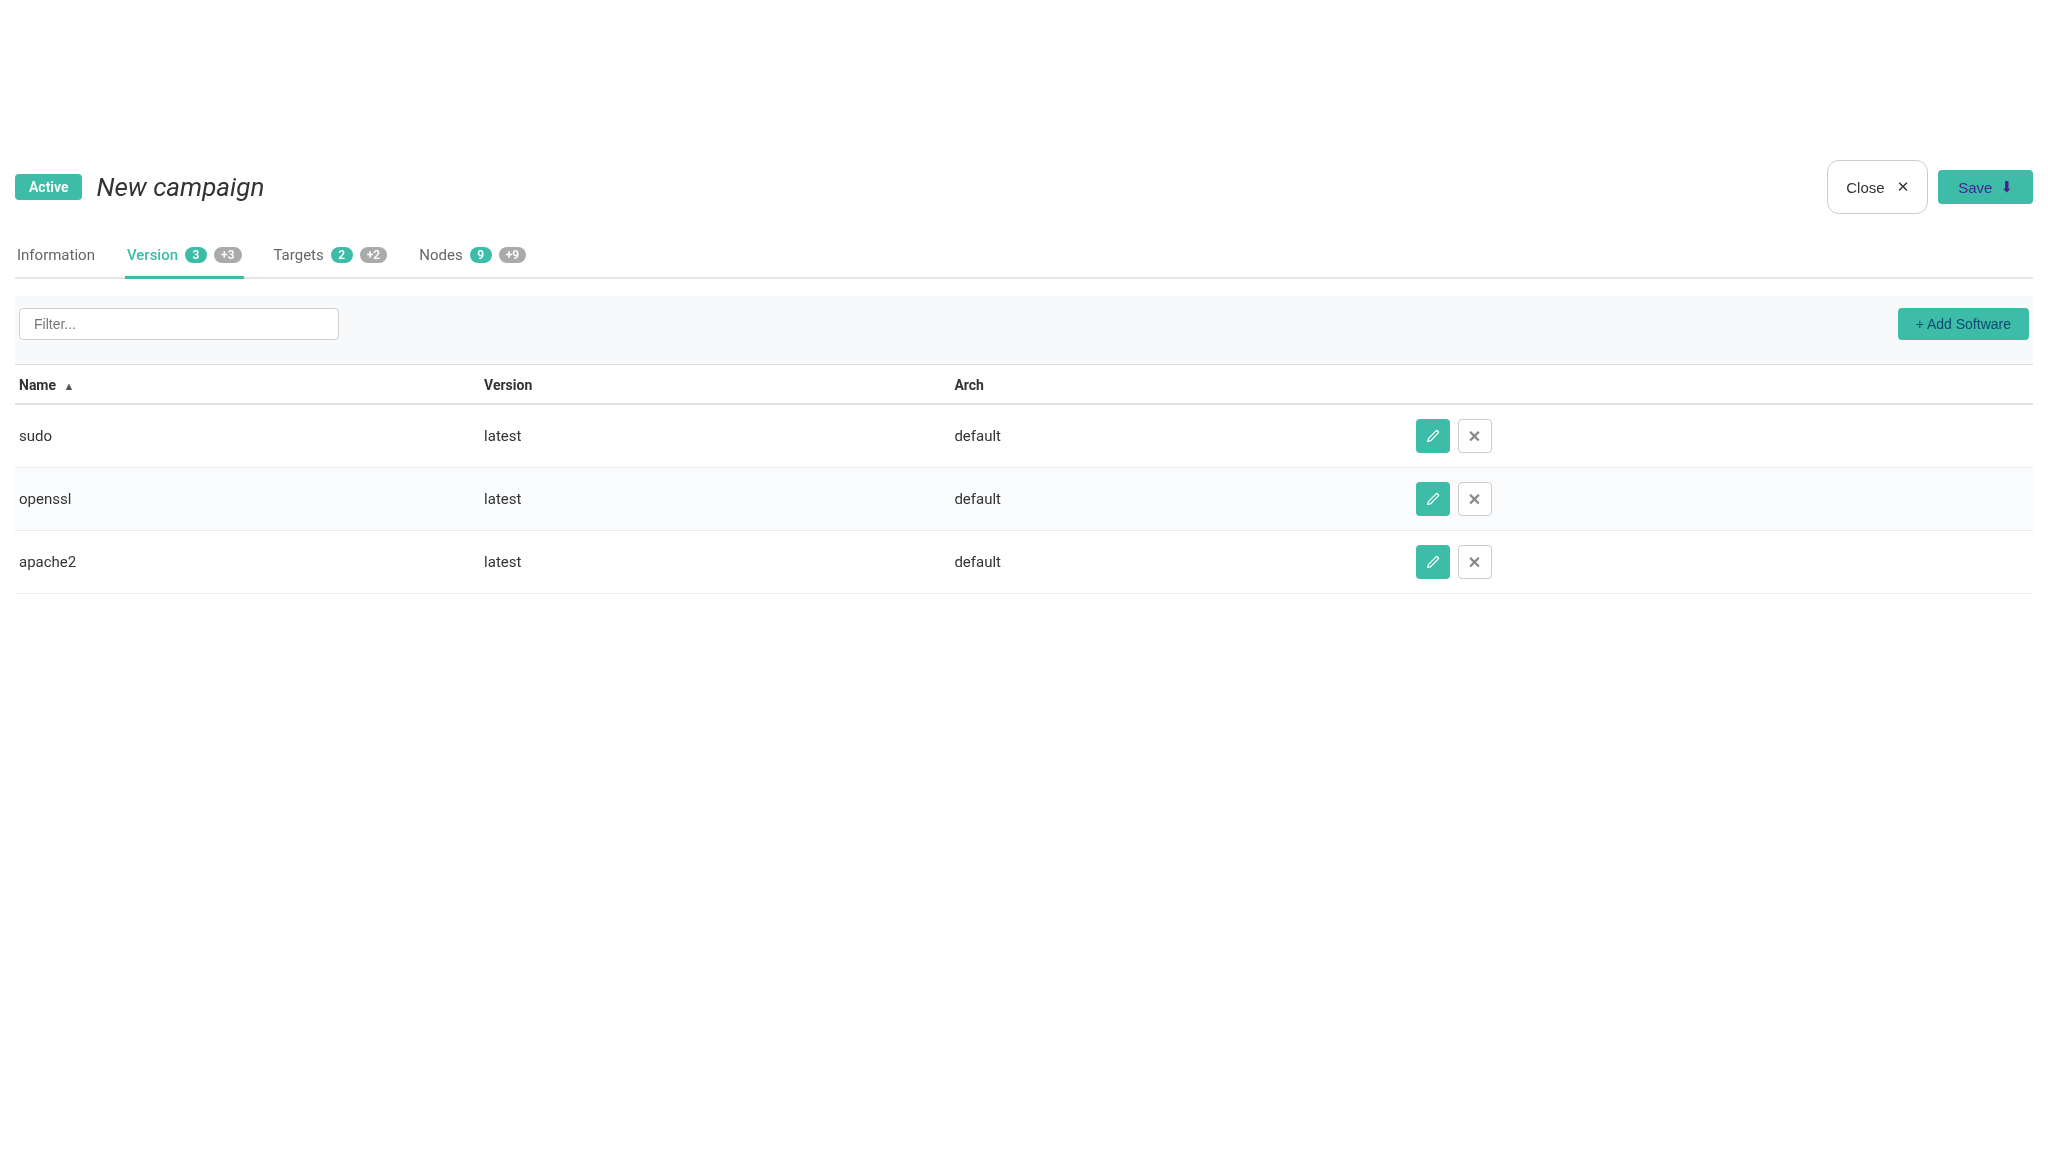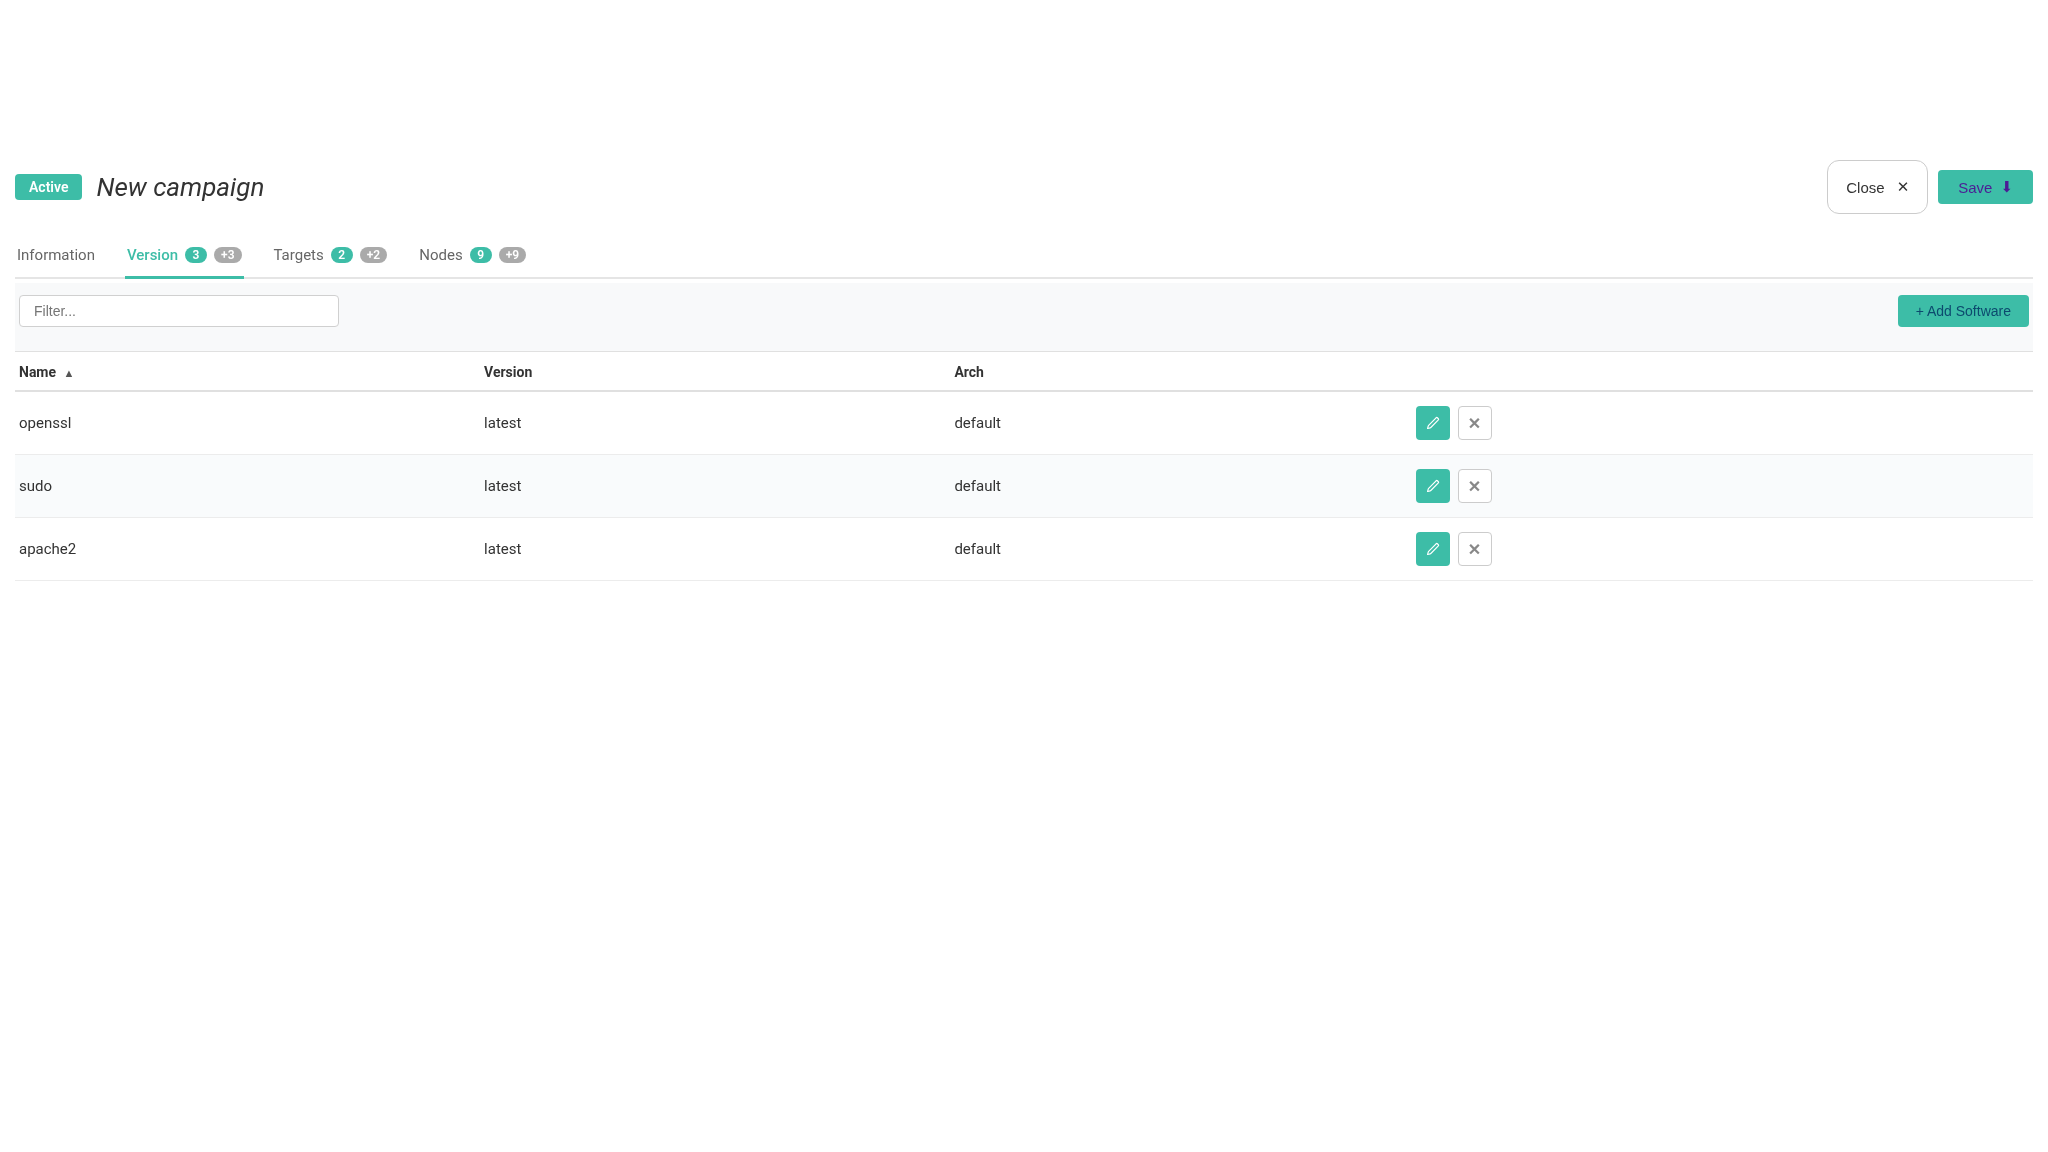--- a/index.html
+++ b/index.html
@@ -71,21 +71,21 @@
       border-radius: 4px;
       font-size: 15px;
       cursor: pointer;
       font-weight: 500;
     }
     .tabs-row {
       display: flex;
       align-items: center;
       gap: 28px;
       border-bottom: 2px solid #e5e5e5;
-      margin-bottom: 4px;
+      margin-bottom: 17px;
     }
     .tab-item {
       display: flex;
       align-items: center;
       gap: 7px;
       padding: 8px 2px 12px 2px;
       font-size: 15px;
       color: #666;
       cursor: pointer;
       border-bottom: 3px solid transparent;
@@ -276,36 +276,36 @@
           <span>Version</span>
         </th>
         <th>
           <span>Arch</span>
         </th>
         <th></th>
       </tr>
     </thead>
     <tbody id="table-body">
     <tr>
-          <td>openssl</td>
+          <td>sudo</td>
           <td>latest</td>
           <td>default</td>
           <td>
             <div class="action-cell">
               <button class="btn-edit">
                 <svg width="14" height="14" viewBox="0 0 16 16" fill="none" xmlns="http://www.w3.org/2000/svg">
                   <path d="M11.013 1.427a1.75 1.75 0 0 1 2.474 0l1.086 1.086a1.75 1.75 0 0 1 0 2.474l-8.61 8.61a2.25 2.25 0 0 1-1.012.58l-2.857.742a.75.75 0 0 1-.908-.915l.764-2.83a2.25 2.25 0 0 1 .587-1.022l8.476-8.525zm1.414 1.06a.25.25 0 0 0-.354 0L3.478 11.02a.75.75 0 0 0-.196.341l-.522 1.93 1.945-.506a.75.75 0 0 0 .337-.194l8.591-8.59a.25.25 0 0 0 0-.354l-1.086-1.086z" fill="#fff"></path>
                 </svg>
               </button>
               <button class="btn-delete">✕</button>
             </div>
           </td>
         </tr>
         <tr>
-          <td>sudo</td>
+          <td>openssl</td>
           <td>latest</td>
           <td>default</td>
           <td>
             <div class="action-cell">
               <button class="btn-edit">
                 <svg width="14" height="14" viewBox="0 0 16 16" fill="none" xmlns="http://www.w3.org/2000/svg">
                   <path d="M11.013 1.427a1.75 1.75 0 0 1 2.474 0l1.086 1.086a1.75 1.75 0 0 1 0 2.474l-8.61 8.61a2.25 2.25 0 0 1-1.012.58l-2.857.742a.75.75 0 0 1-.908-.915l.764-2.83a2.25 2.25 0 0 1 .587-1.022l8.476-8.525zm1.414 1.06a.25.25 0 0 0-.354 0L3.478 11.02a.75.75 0 0 0-.196.341l-.522 1.93 1.945-.506a.75.75 0 0 0 .337-.194l8.591-8.59a.25.25 0 0 0 0-.354l-1.086-1.086z" fill="#fff"></path>
                 </svg>
               </button>
               <button class="btn-delete">✕</button>

